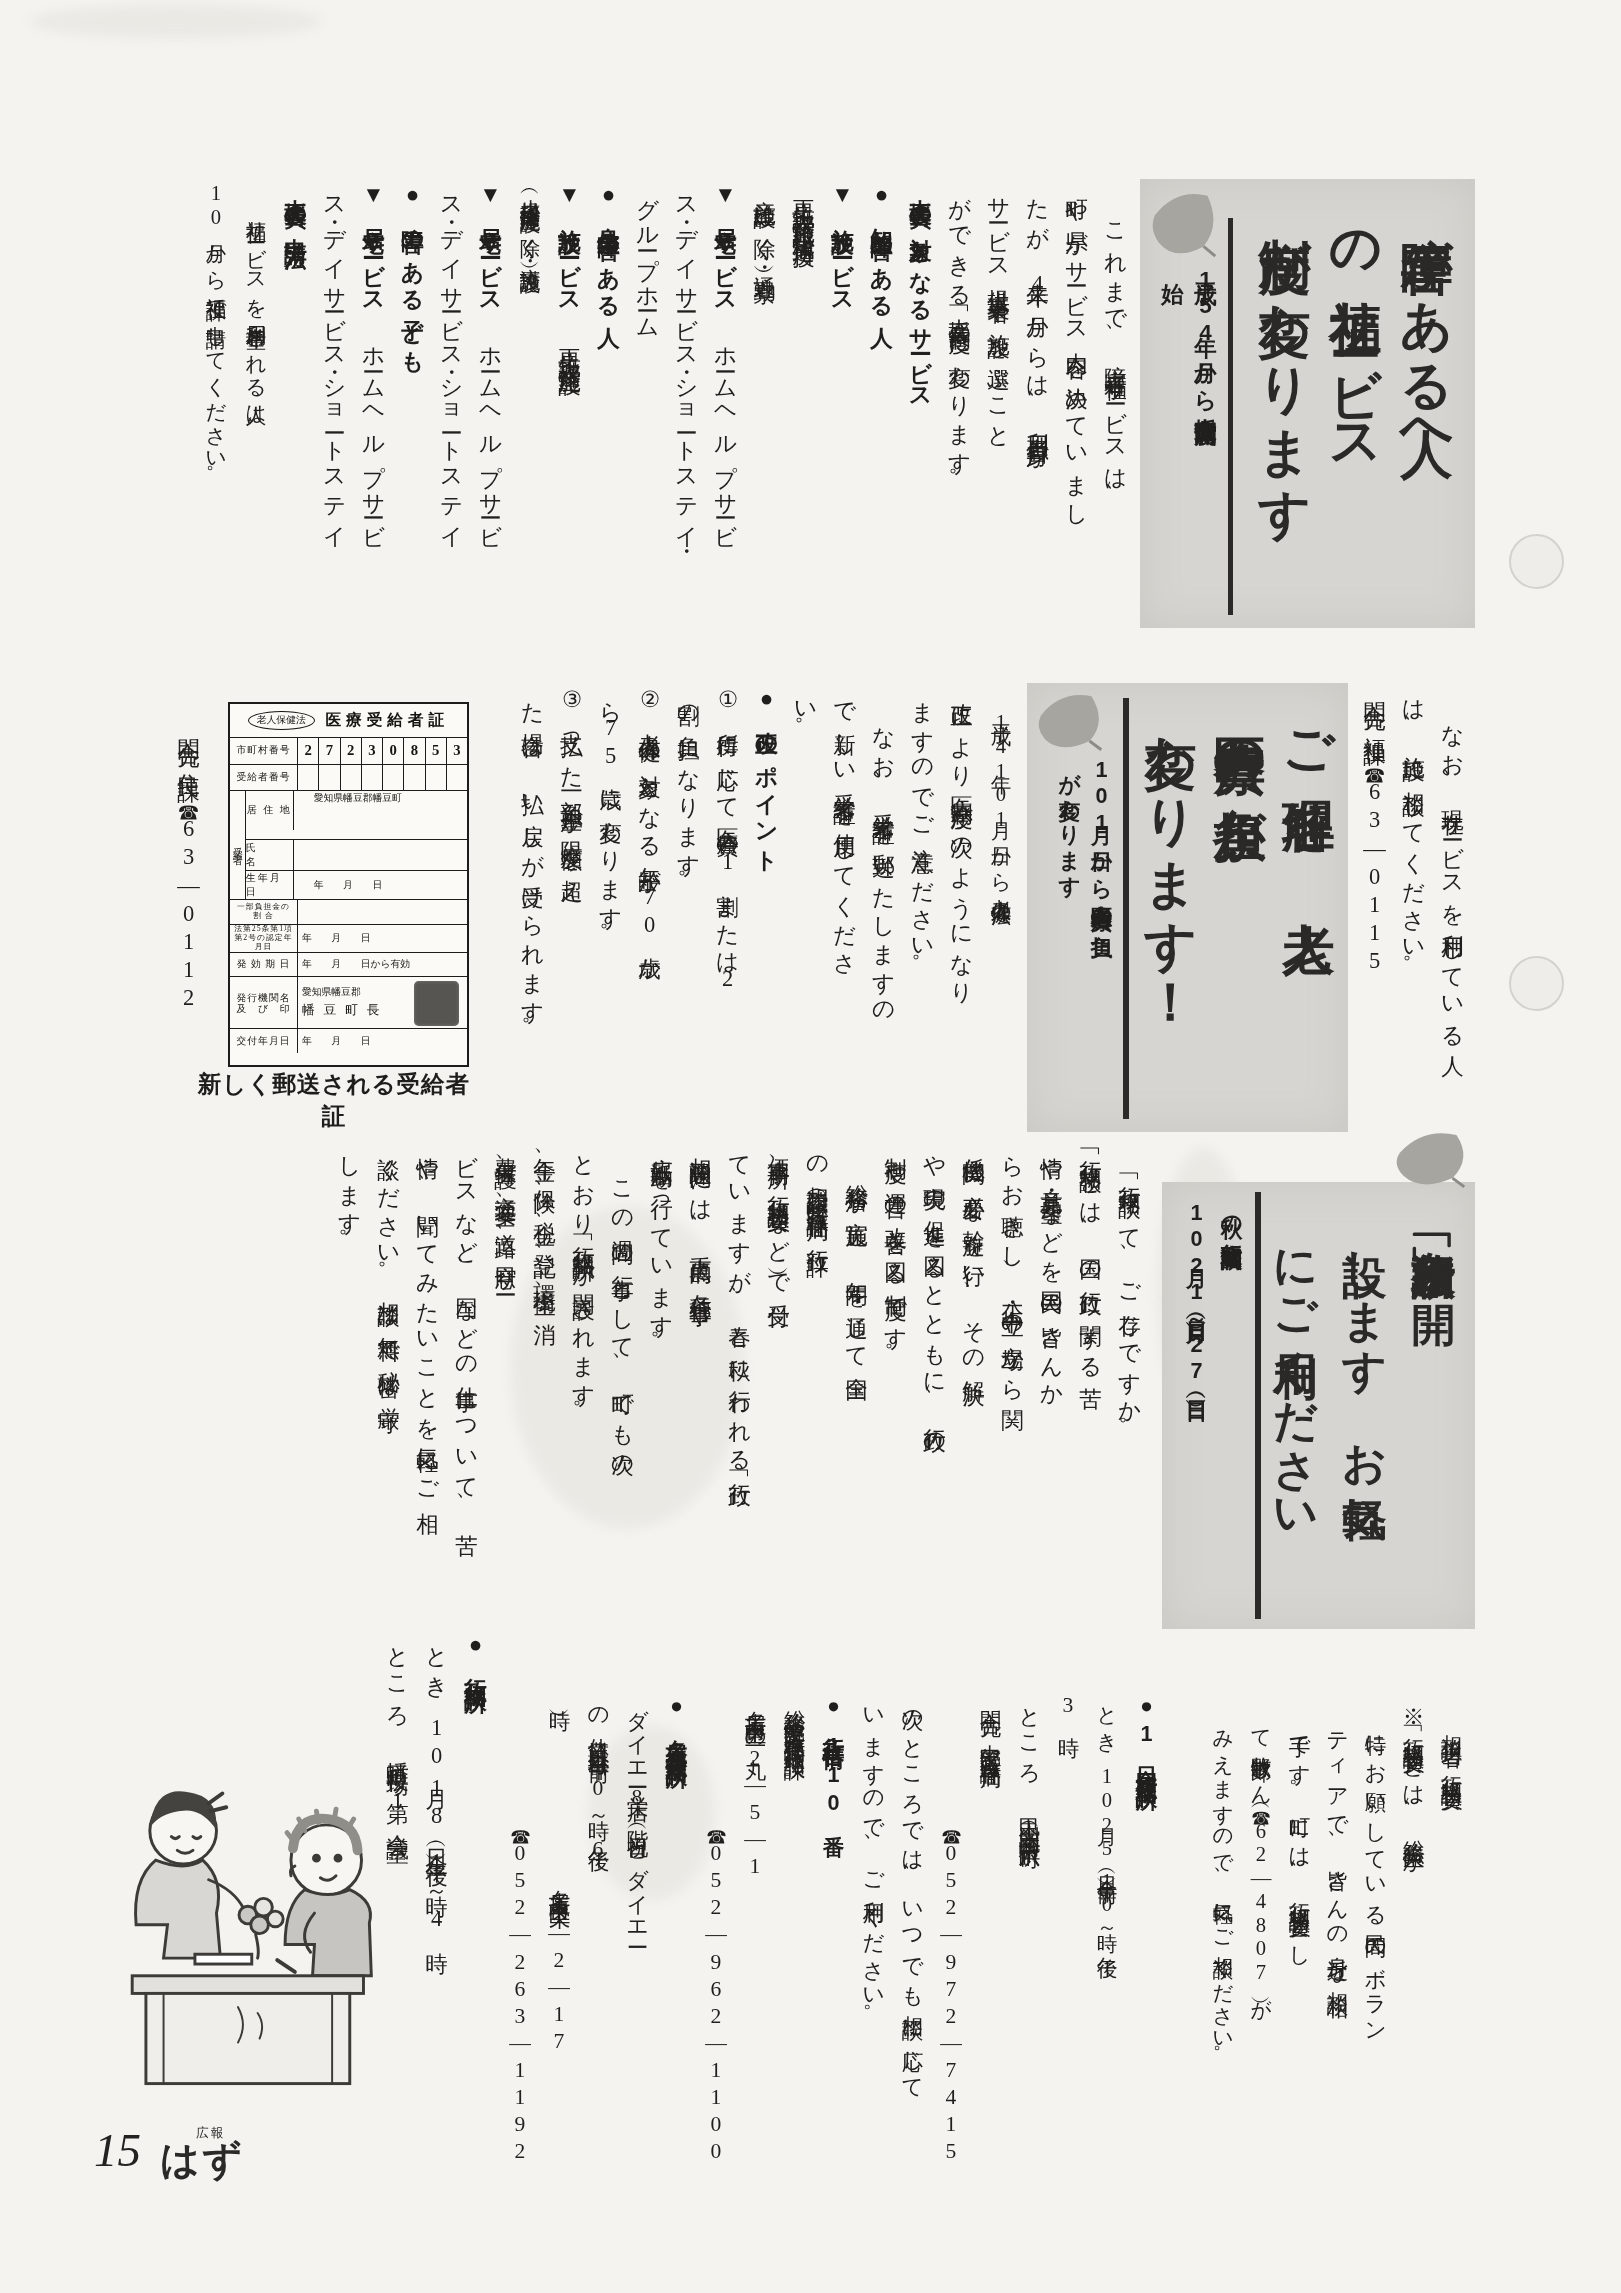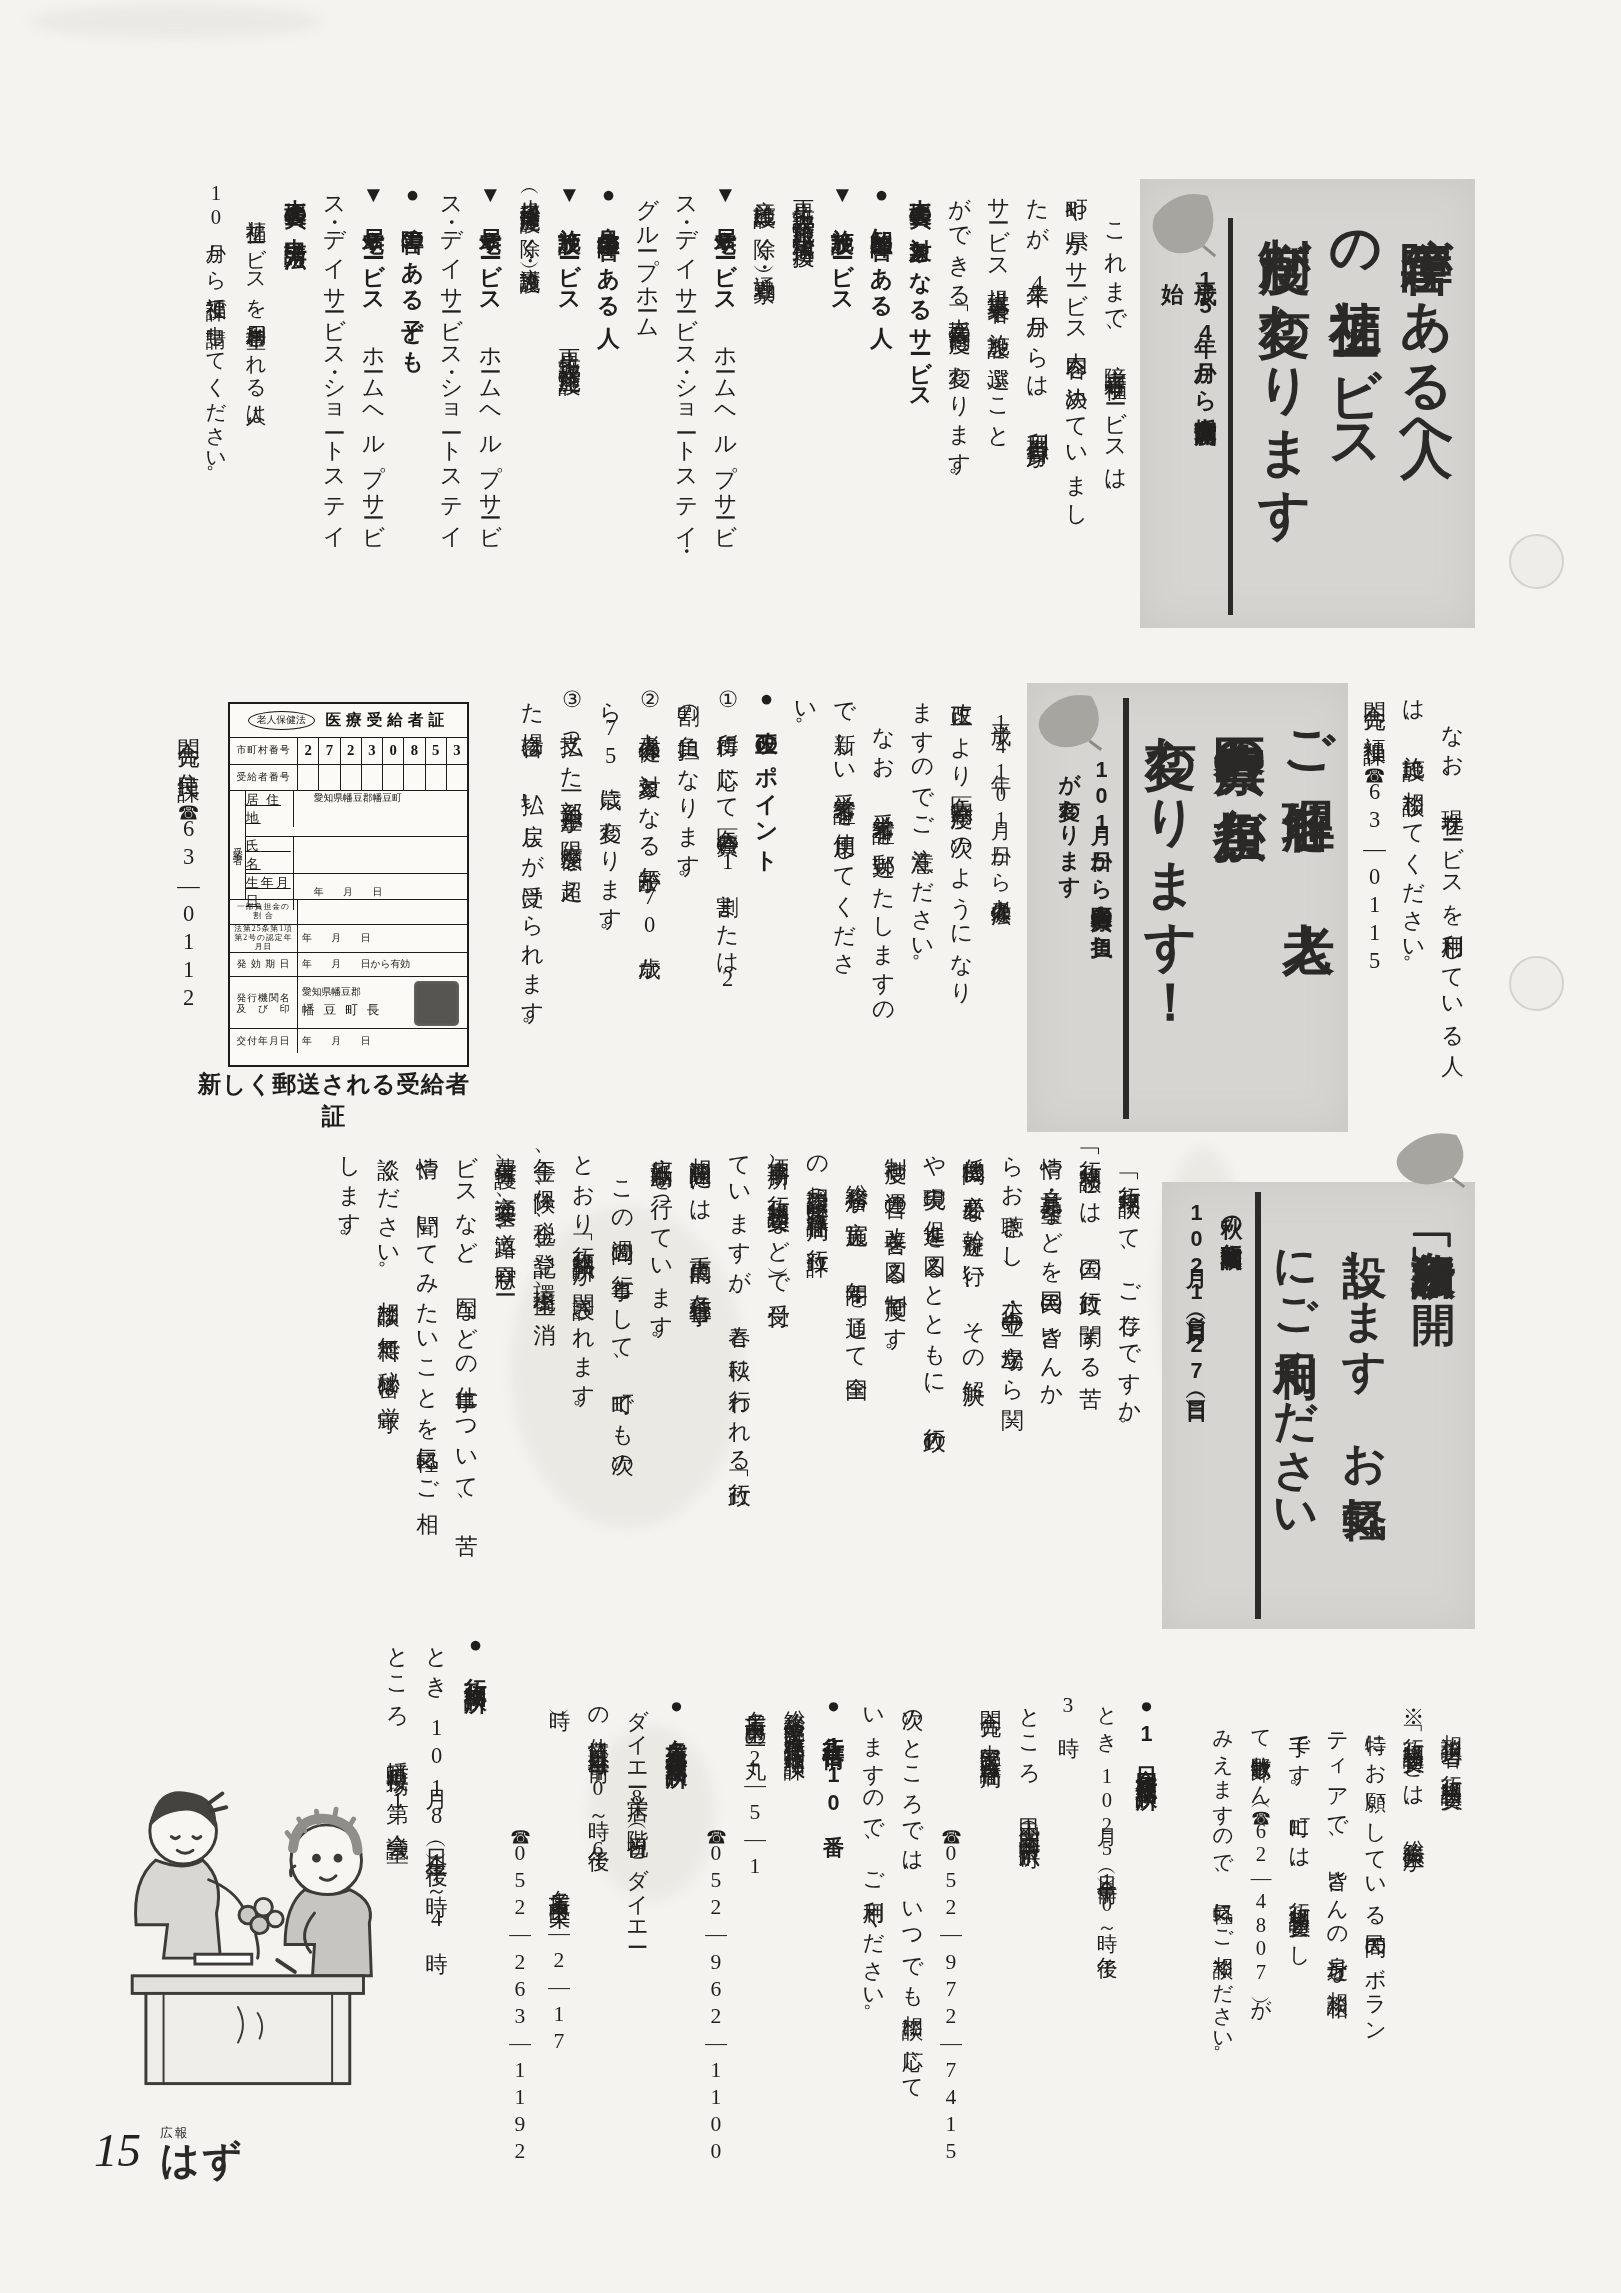--- a/index.html
+++ b/index.html
@@ -32,32 +32,32 @@
           text-align:center;letter-spacing:1px;}
   .cval{flex:1;border-left:1.2px solid #1d1c1a;display:flex;align-items:center;padding:1px 3.9px;font-size:9.8px;}
   .cells{flex:1;display:flex;}
   .cell{flex:1;border-left:1.2px solid #1d1c1a;display:flex;align-items:center;justify-content:center;
         font-size:14.7px;font-weight:700;}
   .vlabel{writing-mode:vertical-rl;text-orientation:upright;width:14.7px;display:flex;align-items:center;
           justify-content:center;font-size:9.8px;letter-spacing:3.9px;border-right:1.2px solid #1d1c1a;}
   .grp{flex:1;display:flex;flex-direction:column;}
   .grow{display:flex;flex:1;align-items:stretch;}
   .grow + .grow{border-top:1.2px solid #1d1c1a;}
-  .glabel{width:47px;display:flex;align-items:center;justify-content:center;font-size:13px;letter-spacing:2px;text-decoration:underline;}
+  .glabel{width:47px;display:flex;align-items:center;justify-content:center;font-size:10px;letter-spacing:2px;}
   .gval{flex:1;border-left:1.2px solid #1d1c1a;padding:1px 20px;font-size:9.8px;display:flex;align-items:flex-start;}
   .tiny{font-size:7.8px;line-height:1.15;}
   #seal{position:absolute;right:7.8px;bottom:39px;width:45px;height:45px;background:#454440;
         border-radius:4.9px;opacity:.9;box-shadow:inset 0 0 3.9px #6a6964;}
   #card-caption{position:absolute;left:192px;top:1068px;width:284px;text-align:center;
         font-size:23.5px;font-weight:600;letter-spacing:1px;font-family:Liberation Serif, serif;}
   
   #page-num{position:absolute;left:94px;top:2123px;font-family:"Liberation Serif",serif;
         font-style:italic;font-size:47px;color:#232220;}
   #logo{position:absolute;left:160px;top:2125px;color:#2a2927;}
-  #logo .small{font-size:12.7px;letter-spacing:2px;font-family:"Liberation Sans",sans-serif;}
+  #logo .small{font-size:12.7px;letter-spacing:2px;font-family:"Liberation Sans",sans-serif;margin-left:36px;}
   #logo .big{font-size:39px;font-weight:700;font-family:"Liberation Sans",sans-serif;letter-spacing:2px;line-height:.9;}
 </style>
 </head>
 <body>
 
 <div id="canvas">
 
   <div class="smudge" style="left:29px;top:3.9px;width:294px;height:35px;"></div>
   <div class="smudge" style="left:510px;top:1206px;width:235px;height:323px;"></div>
   <div class="smudge" style="left:1157px;top:1147px;width:93px;height:284px;"></div>

